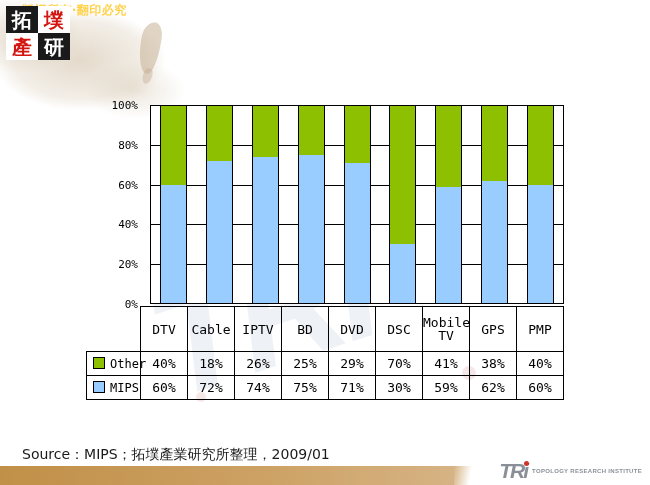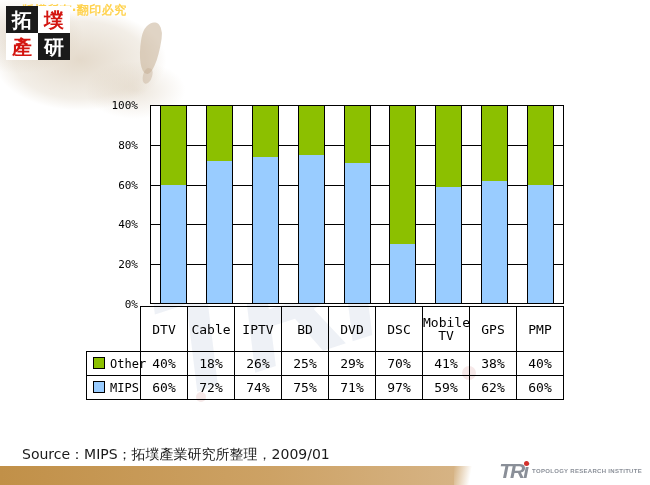--- a/index.html
+++ b/index.html
@@ -458,21 +458,21 @@
             <td class="val" style="width: 46px;">38%</td>
             <td class="val" style="width: 46px;">40%</td>
           </tr>
           <tr>
             <td class="legend-cell"><span class="swatch" style="background: rgb(153, 204, 255);"></span><span>MIPS</span></td>
             <td class="val" style="width: 46px;">60%</td>
             <td class="val" style="width: 46px;">72%</td>
             <td class="val" style="width: 46px;">74%</td>
             <td class="val" style="width: 46px;">75%</td>
             <td class="val" style="width: 46px;">71%</td>
-            <td class="val" style="width: 46px;">97%</td>
+            <td class="val" style="width: 46px;">30%</td>
             <td class="val" style="width: 46px;">59%</td>
             <td class="val" style="width: 46px;">62%</td>
             <td class="val" style="width: 46px;">60%</td>
           </tr>
         </tbody>
     </table>
   </div>
 
   <div id="source-line">Source：MIPS；拓墣產業研究所整理，2009/01</div>
 

